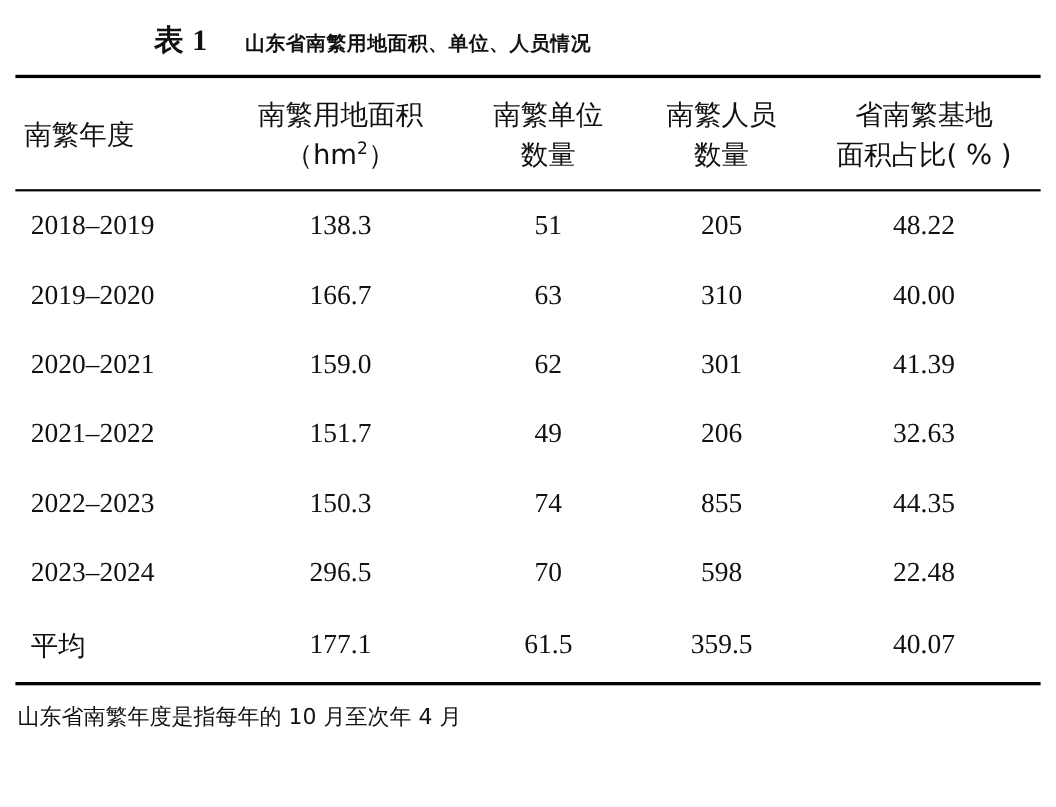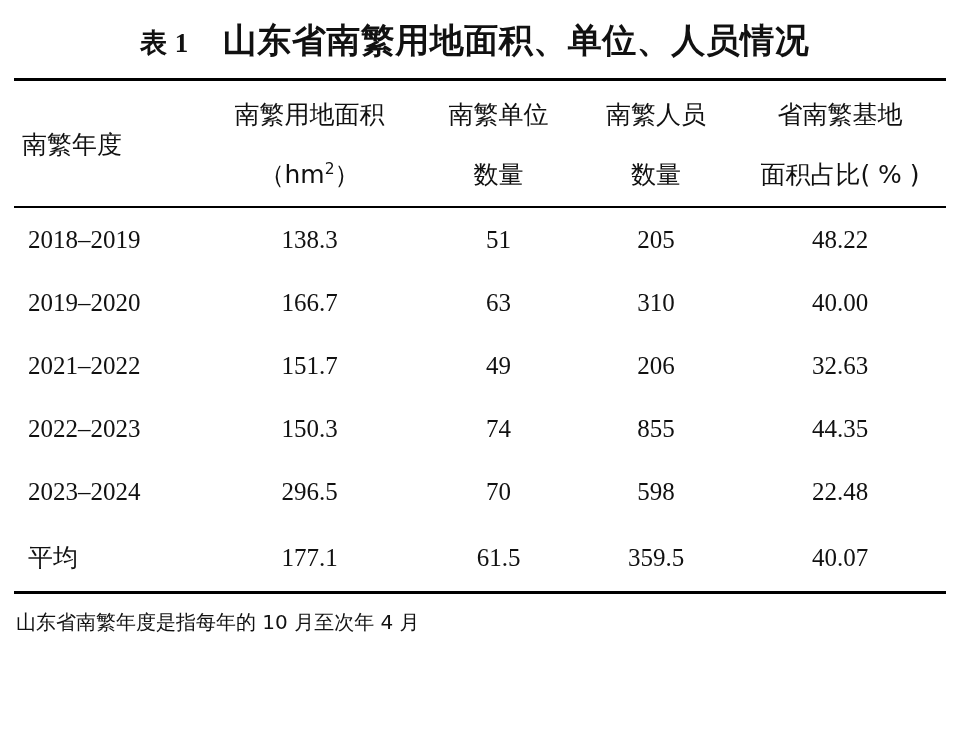--- a/index.html
+++ b/index.html
@@ -32,21 +32,21 @@
     letter-spacing: 0.5px;
     white-space: nowrap;
   }
   .table-title .tnum {
     font-family: "Liberation Serif", "DejaVu Serif", serif;
     margin-right: 34px;
   }
   .table-title .tcap {
     font-family: Liberation Mono, monospace;
     font-weight: bold;
-    font-size: 34px;
+    font-size: 18px;
   }
   
   .rule-top {
     border-top: 3px solid #000;
   }
   .rule-mid {
     border-top: 2px solid #000;
   }
   .rule-bottom {
     border-top: 3px solid #000;
@@ -70,21 +70,21 @@
     padding: 16px 0 14px 0;
     line-height: 1.42;
     text-align: center;
   }
   thead th.first {
     text-align: left;
     padding-left: 8px;
     vertical-align: middle;
     margin-left: 29px;
   }
-  thead th .l2 { display: block; margin-top: 24px; }
+  thead th .l2 { display: block; }
   sup { font-size: 0.62em; vertical-align: super; line-height: 0; }
 
   tbody td {
     font-size: 25px;
     text-align: center;
     padding: 18px 0 17px 0;
     font-family: "Liberation Serif", "DejaVu Serif", serif;
     white-space: nowrap;
   }
   tbody td.first {
@@ -167,20 +167,27 @@
         <td>48.22</td>
       </tr>
       <tr>
         <td class="first">2019–2020</td>
         <td>166.7</td>
         <td>63</td>
         <td>310</td>
         <td>40.00</td>
       </tr>
       <tr>
+        <td class="first">2020–2021</td>
+        <td>159.0</td>
+        <td>62</td>
+        <td>301</td>
+        <td>41.39</td>
+      </tr>
+      <tr>
         <td class="first">2021–2022</td>
         <td>151.7</td>
         <td>49</td>
         <td>206</td>
         <td>32.63</td>
       </tr>
       <tr>
         <td class="first">2022–2023</td>
         <td>150.3</td>
         <td>74</td>

